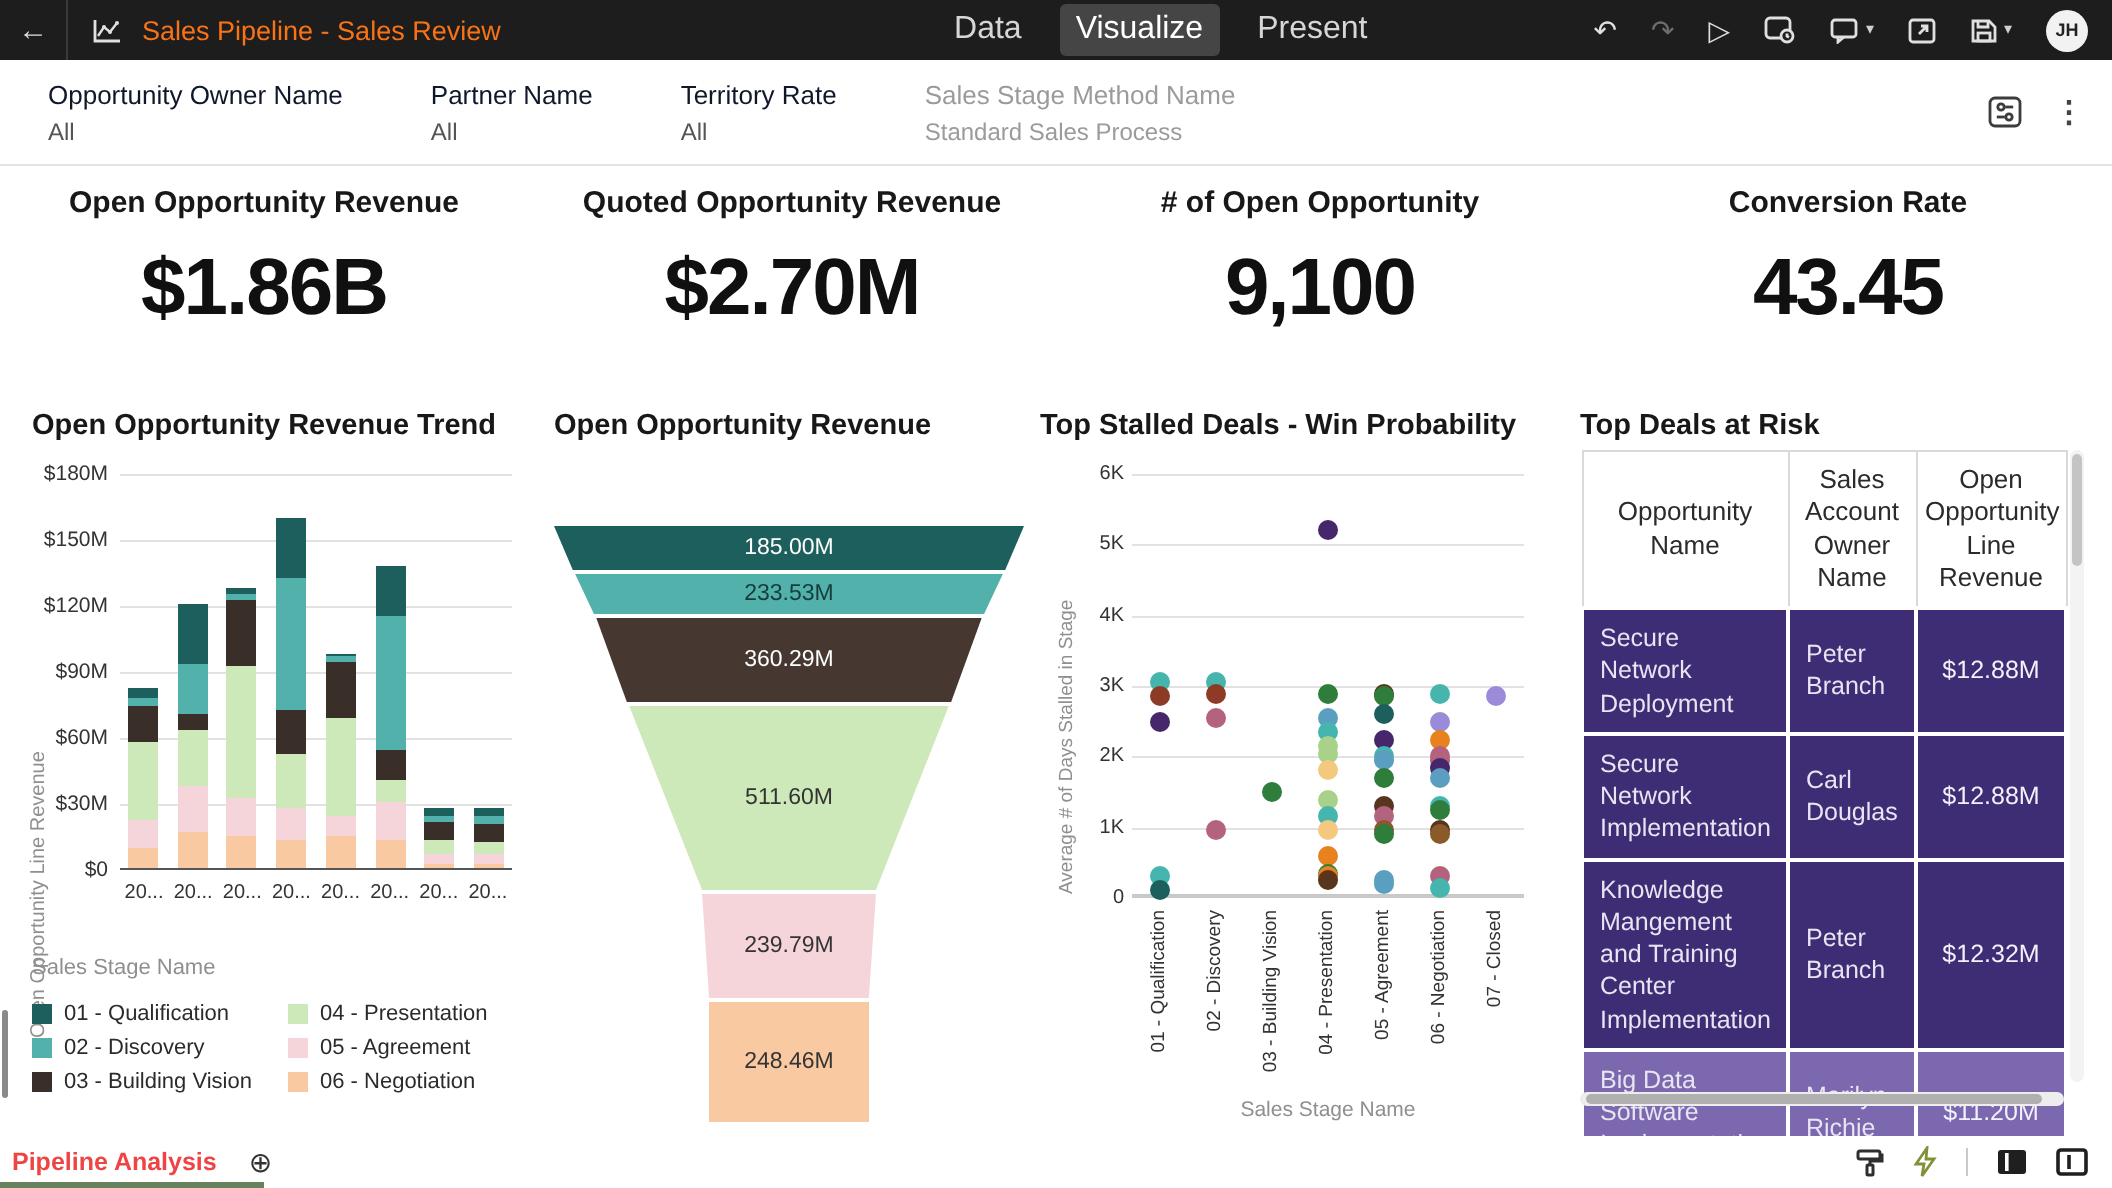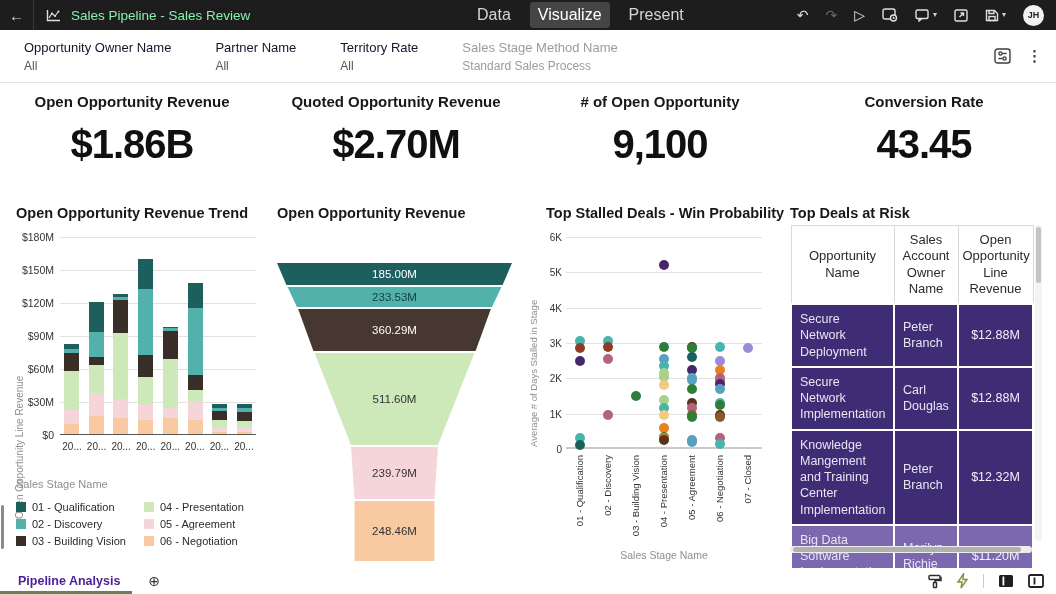--- a/index.html
+++ b/index.html
@@ -5,21 +5,21 @@
   * { margin:0; padding:0; box-sizing:border-box; }
   html,body { width:1056px; height:594px; overflow:hidden; background:#fff;
     font-family:"Liberation Sans", sans-serif; }
   .app { position:relative; width:1056px; height:594px; background:#fff; }
 
   
   .topbar { height:30px; background:#1d1d1d; display:flex; align-items:center; color:#e8e8e8; }
   .back-btn { width:34px; height:30px; display:flex; align-items:center; justify-content:center;
     font-size:15px; color:#ddd; border-right:1px solid #3a3a3a; cursor:pointer; }
   .logo-icon { margin-left:12px; display:flex; align-items:center; }
-  .doc-title { margin-left:10px; font-size:13.5px; color:#86efac; white-space:nowrap; }
+  .doc-title { margin-left:10px; font-size:13.5px; color:#f97316; white-space:nowrap; }
   .nav { margin-left:auto; display:flex; align-items:center; gap:11px; font-size:16px; color:#d6d6d6; }
   .nav-item { padding:4px 8px; border-radius:3px; cursor:pointer; }
   .nav-item.active { background:#454545; color:#fff; }
   .tb-icons { display:flex; align-items:center; gap:17px; margin-left:105px; margin-right:12px; }
   .tb-ico { font-size:14px; color:#e0e0e0; display:flex; align-items:center; line-height:1; cursor:pointer; }
   .tb-ico.disabled { color:#6d6d6d; cursor:default; }
   .caret { font-size:8px; margin-left:3px; color:#cfcfcf; }
   .avatar { width:21px; height:21px; border-radius:50%; background:#f2f2f2; color:#222;
     font-size:9px; font-weight:bold; display:flex; align-items:center; justify-content:center; cursor:pointer; }
   svg.lineicon { stroke:#e0e0e0; fill:none; stroke-width:1.4; }
@@ -91,22 +91,22 @@
   .vscroll-thumb { position:absolute; left:1px; top:2px; width:5px; height:56px; background:#c4c4c4; border-radius:3px; cursor:grab; }
   .hscroll { position:absolute; left:8px; top:349px; width:242px; height:7px; background:#ededed; border-radius:4px; }
   .hscroll-thumb { position:absolute; left:3px; top:1px; width:228px; height:5px; background:#b0b0b0; border-radius:3px; cursor:grab; }
 
   
   .edge-scroll { position:absolute; left:1px; top:308px; width:3px; height:44px; background:#8a8a8a; border-radius:2px; }
 
   
   .bottombar { position:absolute; left:0; bottom:0; width:1056px; height:26px; background:#fff;
     display:flex; align-items:center; }
-  .page-tab { position:relative; height:26px; display:flex; align-items:center; padding:0 18px;
-    font-size:12.5px; font-weight:bold; color:#4c1d95; cursor:pointer; }
+  .page-tab { position:relative; height:26px; display:flex; align-items:center; padding:0 6px;
+    font-size:12.5px; font-weight:bold; color:#ef4444; cursor:pointer; }
   .tab-underline { position:absolute; left:0; bottom:0; width:132px; height:3px; background:#66815b; }
   .add-tab { font-size:14px; color:#333; margin-left:10px; cursor:pointer; line-height:1; }
   .bb-icons { margin-left:auto; display:flex; align-items:center; gap:14px; margin-right:12px; }
   .bb-divider { width:1px; height:14px; background:#c9c9c9; }
   svg.darkicon { stroke:#2e2e2e; fill:none; stroke-width:1.5; }
 </style>
 </head>
 <body>
 
 <div class="app">
@@ -368,21 +368,21 @@
           <div class="fseg" style="height: 52px; background: rgb(246, 213, 218); clip-path: polygon(31.5% 0px, 68.5% 0px, 67% 100%, 33% 100%);">
             <span style="color: rgb(51, 51, 51);">239.79M</span>
           </div>
           <div class="fseg" style="height: 60px; background: rgb(249, 202, 161); clip-path: polygon(33% 0px, 67% 0px, 67% 100%, 33% 100%);">
             <span style="color: rgb(51, 51, 51);">248.46M</span>
           </div>
         </div>
     </div>
 
     <div class="chart-col col3">
-      <div class="chart-title" style="left:26px;">Top Stalled Deals - Win Probability</div>
+      <div class="chart-title" style="left:0;">Top Stalled Deals - Win Probability</div>
       <div class="rot-label" style="left:8px; top:250px; font-size:9.5px;">Average # of Days Stalled in Stage</div>
       <div class="sc-yticks" id="sc-yticks">
           <div class="sc-ytick" style="top: 0px;">6K</div>
           <div class="sc-ytick" style="top: 35.3333px;">5K</div>
           <div class="sc-ytick" style="top: 70.6667px;">4K</div>
           <div class="sc-ytick" style="top: 106px;">3K</div>
           <div class="sc-ytick" style="top: 141.333px;">2K</div>
           <div class="sc-ytick" style="top: 176.667px;">1K</div>
           <div class="sc-ytick" style="top: 212px;">0</div>
         </div>

